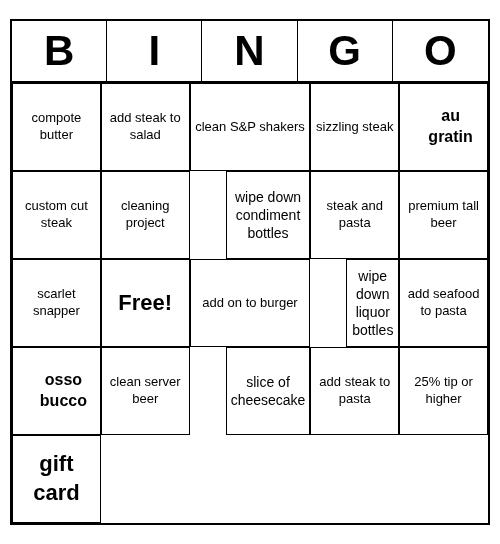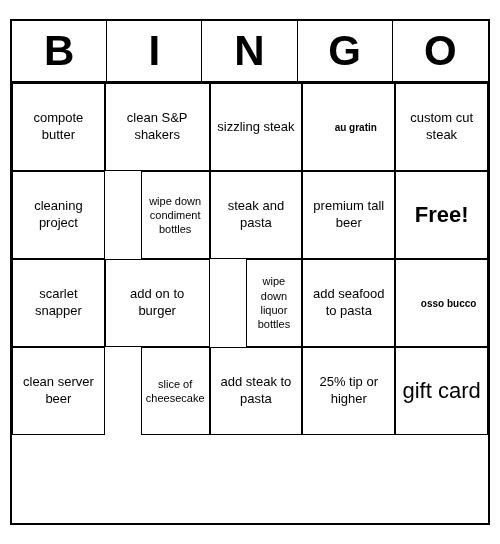--- a/index.html
+++ b/index.html
@@ -46,55 +46,56 @@
       padding: 4px;
       font-size: 13px;
       line-height: 1.3;
     }
     .bingo-cell.free {
       font-size: 22px;
       font-weight: bold;
     }
     .bingo-cell.large-text {
       font-size: 22px;
-      font-weight: normal;
+      font-weight: bold;
     }
     .bingo-cell.medium-text {
-      font-size: 10px;
+      font-size: 16px;
       font-weight: bold;
       padding-left: 18px;
     }
     .bingo-cell.small-text {
-      font-size: 11px;
+      font-size: 14px;
       margin-left: 36px;
     }
   </style>
 </head>
 <body>
 
 <div class="bingo-card">
   <div class="bingo-header">
   <div class="bingo-header-cell">B</div>
       <div class="bingo-header-cell">I</div>
       <div class="bingo-header-cell">N</div>
       <div class="bingo-header-cell">G</div>
       <div class="bingo-header-cell">O</div>
     </div>
   <div class="bingo-grid">
   <div class="bingo-cell">compote butter</div>
+      <div class="bingo-cell">add steak to salad</div>
       <div class="bingo-cell">clean S&amp;P shakers</div>
       <div class="bingo-cell">sizzling steak</div>
       <div class="bingo-cell medium-text">au gratin</div>
       <div class="bingo-cell">custom cut steak</div>
       <div class="bingo-cell">cleaning project</div>
       <div class="bingo-cell small-text">wipe down condiment bottles</div>
       <div class="bingo-cell">steak and pasta</div>
       <div class="bingo-cell">premium tall beer</div>
+      <div class="bingo-cell">scarlet snapper</div>
       <div class="bingo-cell free">Free!</div>
-      <div class="bingo-cell">scarlet snapper</div>
       <div class="bingo-cell">add on to burger</div>
       <div class="bingo-cell small-text">wipe down liquor bottles</div>
       <div class="bingo-cell">add seafood to pasta</div>
       <div class="bingo-cell medium-text">osso bucco</div>
       <div class="bingo-cell">clean server beer</div>
       <div class="bingo-cell small-text">slice of cheesecake</div>
       <div class="bingo-cell">add steak to pasta</div>
       <div class="bingo-cell">25% tip or higher</div>
       <div class="bingo-cell large-text">gift card</div>
     </div>

